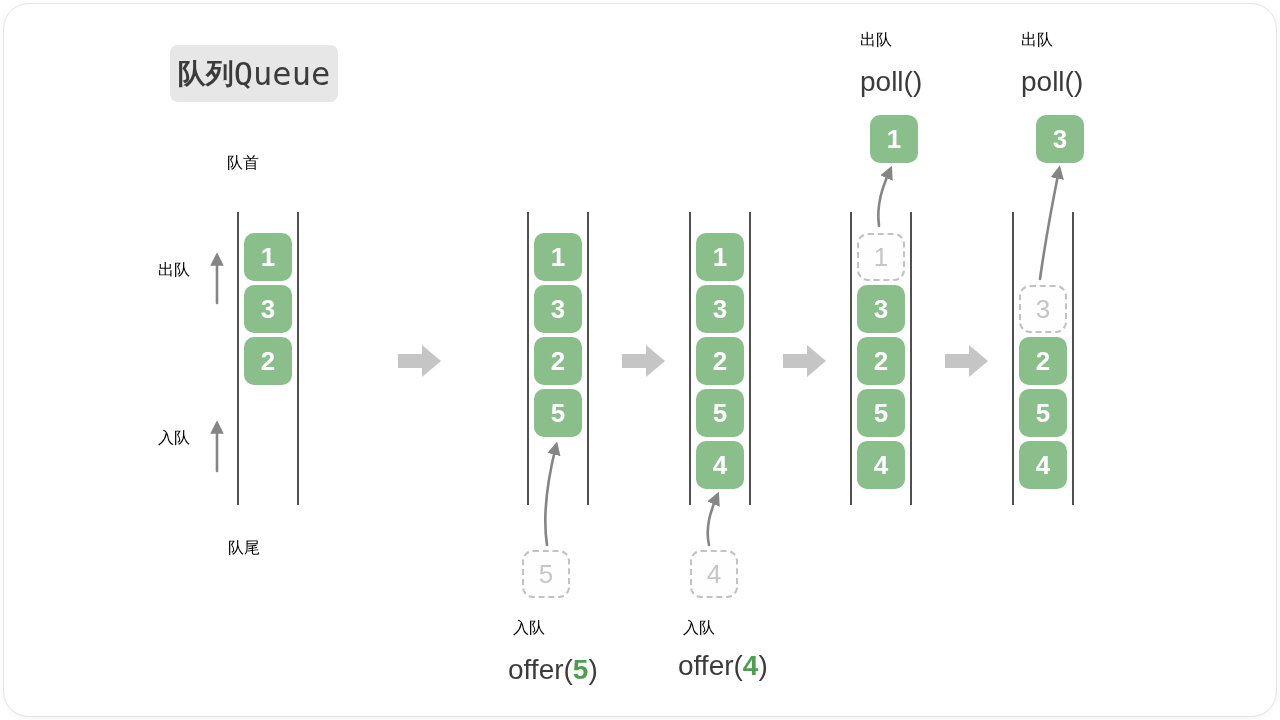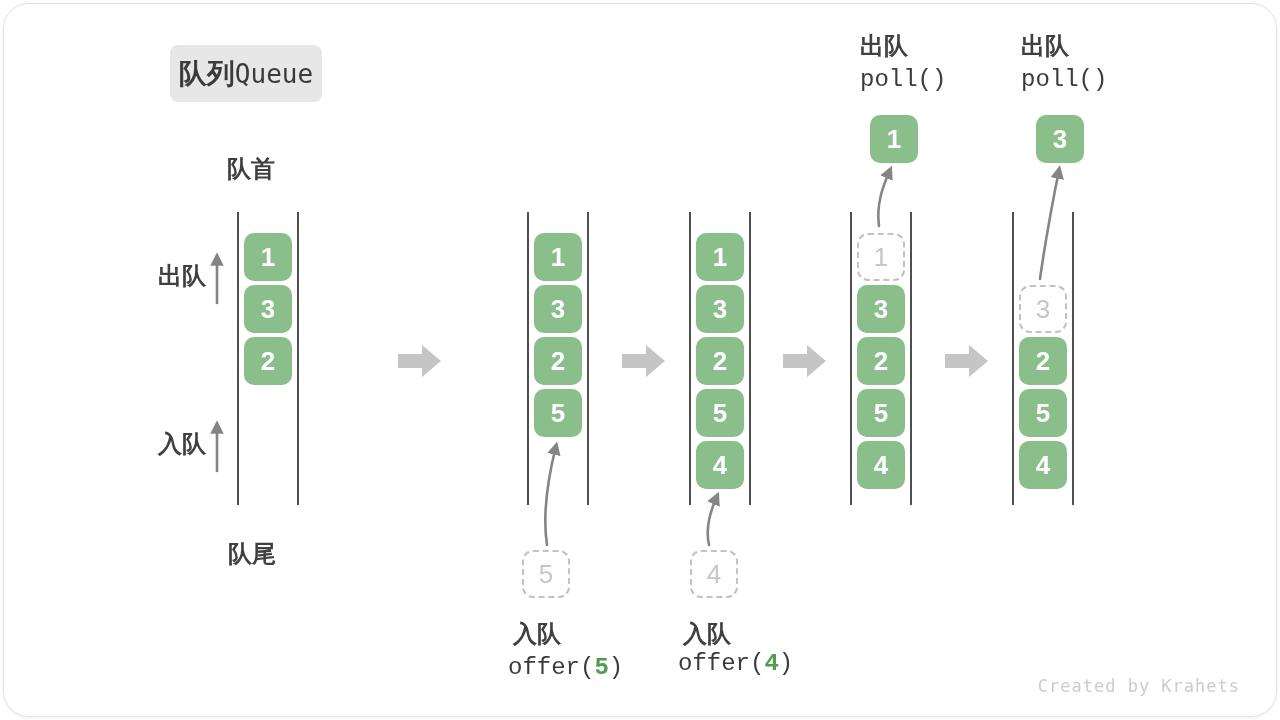--- a/index.html
+++ b/index.html
@@ -1,23 +1,23 @@
 <!DOCTYPE html>
 <html><head>
 <meta charset="utf-8">
 <style>
   html,body{margin:0;padding:0;background:#fff;}
   .stage{position:relative;width:1280px;height:720px;font-family:"Liberation Sans",sans-serif;overflow:hidden;}
   .canvas{position:absolute;left:3px;top:3px;right:3px;bottom:3px;background:#fff;border:1px solid #e4e4e4;border-radius:26px;box-shadow:0 1px 4px rgba(0,0,0,0.06);}
   .abs{position:absolute;}
-  .title-box{left:170px;top:45px;width:152px;height:57px;background:#e7e7e7;border-radius:8px;display:flex;align-items:center;justify-content:center;gap:0;}
+  .title-box{left:170px;top:45px;width:168px;height:57px;background:#e7e7e7;border-radius:8px;display:flex;align-items:center;justify-content:center;gap:0;}
   .title-zh{font-weight:bold;font-size:28px;color:#3b3b3b;}
-  .title-en{font-family:"DejaVu Sans Mono",monospace;font-size:26px;color:#3b3b3b;}
-  .zh-label{font-weight:bold;font-size:24px;color:#404040;white-space:nowrap;}
-  .mono{font-family:Liberation Mono, monospace;font-size:24px;color:#3b3b3b;white-space:nowrap;text-align:right;}
+  .title-en{font-family:"DejaVu Sans Mono",monospace;font-size:32px;color:#3b3b3b;}
+  .zh-label{font-weight:normal;font-size:16px;color:#000000;white-space:nowrap;}
+  .mono{font-family:Liberation Sans, sans-serif;font-size:28px;color:#3b3b3b;white-space:nowrap;text-align:right;}
   .vline{position:absolute;width:2px;height:293px;top:212px;background:#4f4f4f;}
   .cell{position:absolute;width:48px;height:48px;border-radius:10px;display:flex;align-items:center;justify-content:center;
         font-family:"Liberation Sans",sans-serif;font-weight:600;font-size:26px;box-sizing:border-box;}
   .cell.green{background:#8abe8a;color:#ffffff;}
   .cell.ghost{border:2.5px dashed #c2c2c2;color:#c6c6c6;background:#fefefe;border-radius:11px;font-weight:400;}
   .arg-green{color:#4e9e4e;font-weight:bold;}
   .credit{right:40px;bottom:24px;font-family:"DejaVu Sans Mono",monospace;font-size:17px;color:#cccccc;letter-spacing:1px;}
   .overlay{position:absolute;left:0;top:0;width:1280px;height:720px;pointer-events:none;}
 </style>
 </head>
@@ -107,14 +107,13 @@
     <path d="M1040,279 C1045,243 1053,200 1059,170" stroke="#858585" stroke-width="2.6" fill="none" stroke-linecap="round" marker-end="url(#ah)"></path>
 
     <g fill="#c5c5c5">
       <polygon points="398,354 422,354 422,345 441,361 422,377 422,368 398,368"></polygon>
       <polygon points="622,354 646,354 646,345 665,361 646,377 646,368 622,368"></polygon>
       <polygon points="783,354 807,354 807,345 826,361 807,377 807,368 783,368"></polygon>
       <polygon points="945,354 969,354 969,345 988,361 969,377 969,368 945,368"></polygon>
     </g>
   </svg>
 
-  <div class="abs credit">Created by Krahets</div>
 </div>
 
 </body></html>

